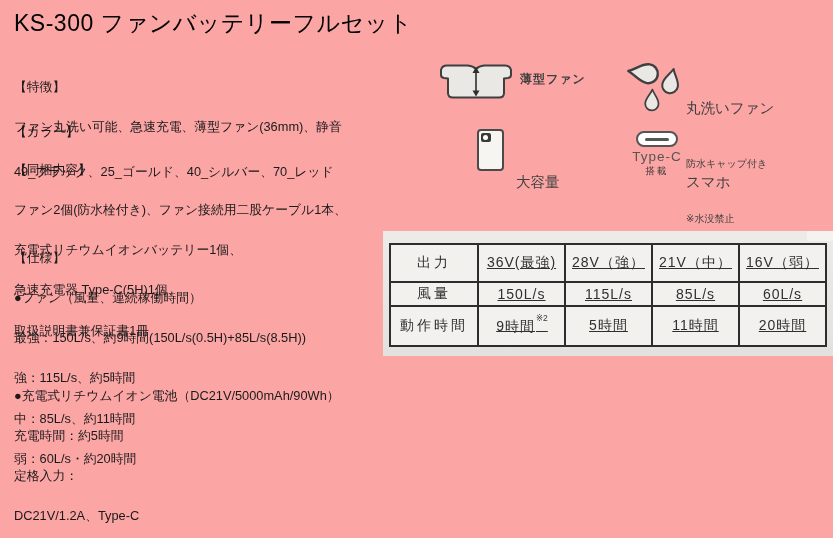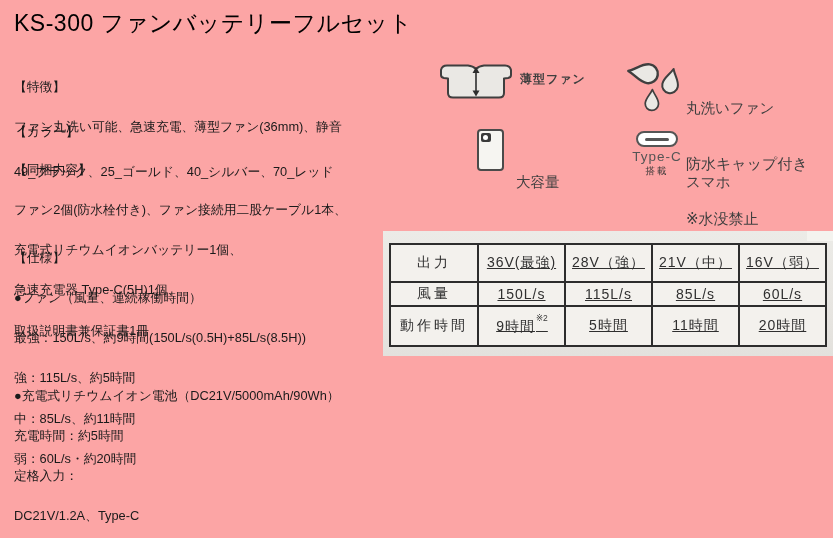--- a/index.html
+++ b/index.html
@@ -10,21 +10,21 @@
   .title{
     position:absolute;left:14px;top:8px;font-size:23px;letter-spacing:.5px;
     color:#000;white-space:pre;
   }
   .tb{position:absolute;left:14px;font-size:12.8px;line-height:13.4px;white-space:pre;}
   .tb div{height:13.4px;}
   .em-dim{color:#6e423a;}
   
   .badge-label{position:absolute;font-size:12px;color:#3f3f3f;letter-spacing:1px;white-space:pre;font-weight:bold;}
   .badge-lines{position:absolute;font-size:14.5px;color:#3f3f3f;line-height:18.5px;white-space:pre;}
-  .badge-lines .small{font-size:15px;}
+  .badge-lines .small{font-size:10px;}
   .icon-svg{position:absolute;}
   .battery-icon{
     position:absolute;width:27px;height:42px;border:2px solid #4a4a4a;border-radius:4px;
     background:#f6f5f1;box-sizing:border-box;
   }
   .battery-cam{
     position:absolute;left:2px;top:2px;width:10px;height:9px;background:#3a3a3a;border-radius:2px;
   }
   .battery-cam i{
     position:absolute;left:2px;top:2px;width:5px;height:5px;background:#fff;border-radius:50%;display:block;

